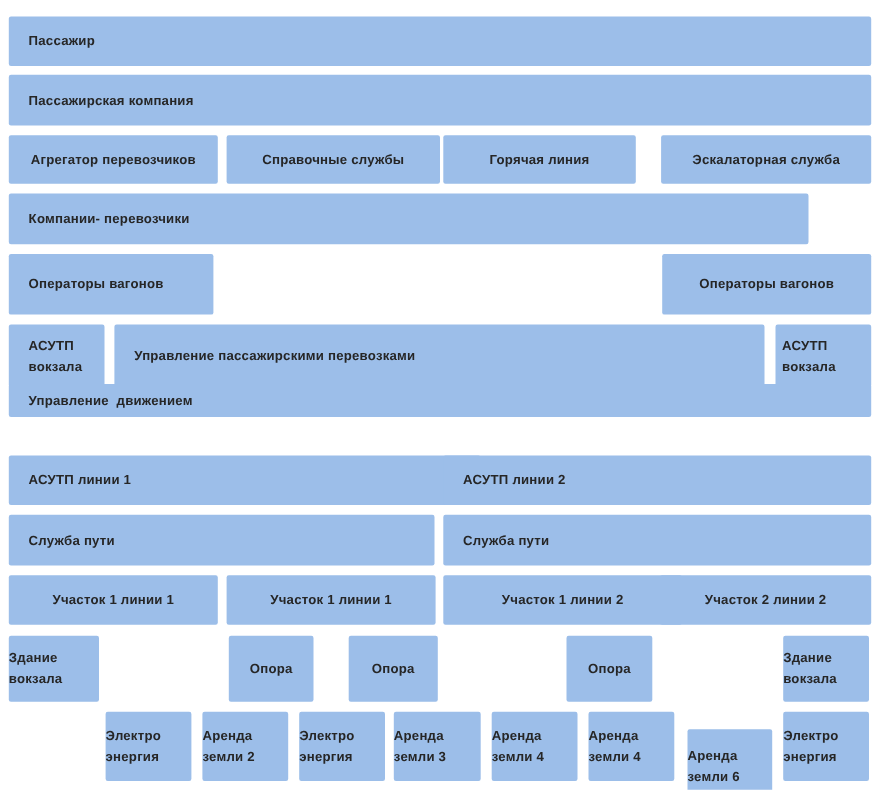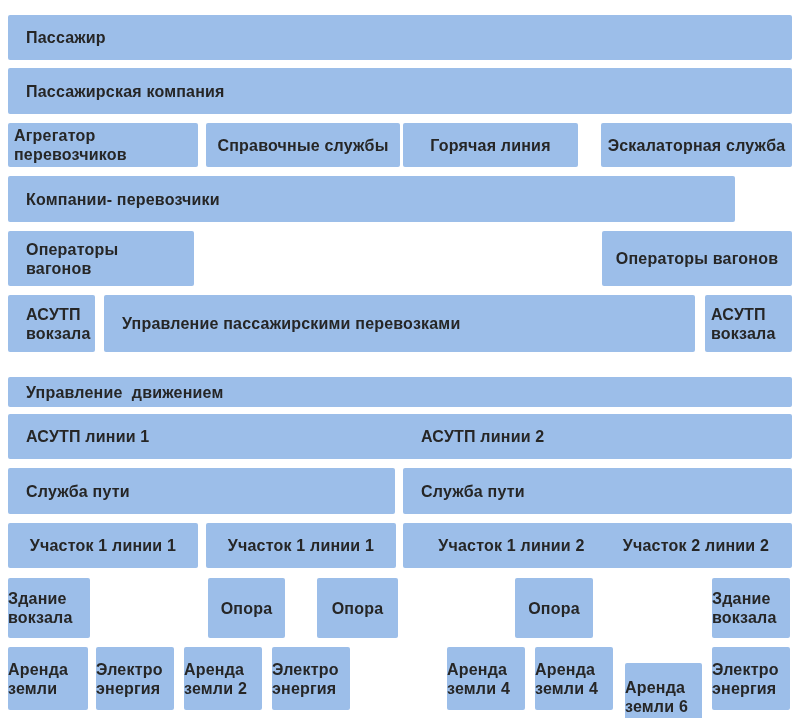--- a/index.html
+++ b/index.html
@@ -20,21 +20,21 @@
     overflow:hidden;
   }
   .box{
     position:absolute;
     box-sizing:border-box;
     background:var(--fill);
     color:var(--text);
     border-radius:2px;
     display:flex;
     align-items:center;
-    font-size:16px;
+    font-size:12px;
     font-weight:600;
     letter-spacing:0.2px;
     line-height:19px;
     white-space:pre-wrap;
   }
   .l{ justify-content:flex-start; text-align:left; padding:0 8px 0 18px; }
   .ls{ justify-content:flex-start; text-align:left; padding:0 6px 0 0; }
   .c{ justify-content:center; text-align:left; padding:0 6px; }
 </style>
 </head>
@@ -52,41 +52,41 @@
 
   <div class="box l" style="left:8px;top:176px;width:727px;height:46px">Компании- перевозчики</div>
 
   <div class="box l" style="left:8px;top:231px;width:186px;height:55px">Операторы вагонов</div>
   <div class="box c" style="left:602px;top:231px;width:190px;height:55px">Операторы вагонов</div>
 
   <div class="box l" style="left:8px;top:295px;width:87px;height:57px">АСУТП вокзала</div>
   <div class="box l" style="left:104px;top:295px;width:591px;height:57px">Управление пассажирскими перевозками</div>
   <div class="box c" style="left:705px;top:295px;width:87px;height:57px">АСУТП вокзала</div>
 
-  <div class="box l" style="left:8px;top:377px;width:784px;height:30px">Управление  движением</div>
+  <div class="box l" style="left:8px;top:349px;width:784px;height:30px">Управление  движением</div>
 
   <div class="box l" style="left:8px;top:414px;width:429px;height:45px">АСУТП линии 1</div>
   <div class="box l" style="left:403px;top:414px;width:389px;height:45px">АСУТП линии 2</div>
 
   <div class="box l" style="left:8px;top:468px;width:387px;height:46px">Служба пути</div>
   <div class="box l" style="left:403px;top:468px;width:389px;height:46px">Служба пути</div>
 
   <div class="box c" style="left:8px;top:523px;width:190px;height:45px">Участок 1 линии 1</div>
   <div class="box c" style="left:206px;top:523px;width:190px;height:45px">Участок 1 линии 1</div>
   <div class="box c" style="left:403px;top:523px;width:217px;height:45px">Участок 1 линии 2</div>
   <div class="box c" style="left:600px;top:523px;width:192px;height:45px">Участок 2 линии 2</div>
 
   <div class="box ls" style="left:8px;top:578px;width:82px;height:60px">Здание вокзала</div>
   <div class="box c" style="left:208px;top:578px;width:77px;height:60px">Опора</div>
   <div class="box c" style="left:317px;top:578px;width:81px;height:60px">Опора</div>
   <div class="box c" style="left:515px;top:578px;width:78px;height:60px">Опора</div>
   <div class="box ls" style="left:712px;top:578px;width:78px;height:60px">Здание вокзала</div>
 
-  <div class="box ls" style="left:8px;top:647px;width:80px;height:63px">Аренда земли</div>
   <div class="box ls" style="left:96px;top:647px;width:78px;height:63px">Электро энергия</div>
   <div class="box ls" style="left:184px;top:647px;width:78px;height:63px">Аренда земли 2</div>
   <div class="box ls" style="left:272px;top:647px;width:78px;height:63px">Электро энергия</div>
+  <div class="box ls" style="left:358px;top:647px;width:79px;height:63px">Аренда земли 3</div>
   <div class="box ls" style="left:447px;top:647px;width:78px;height:63px">Аренда земли 4</div>
   <div class="box ls" style="left:535px;top:647px;width:78px;height:63px">Аренда земли 4</div>
   <div class="box ls" style="left:625px;top:663px;width:77px;height:68px">Аренда земли 6</div>
   <div class="box ls" style="left:712px;top:647px;width:78px;height:63px">Электро энергия</div>
 
 </div>
 
 </body></html>

